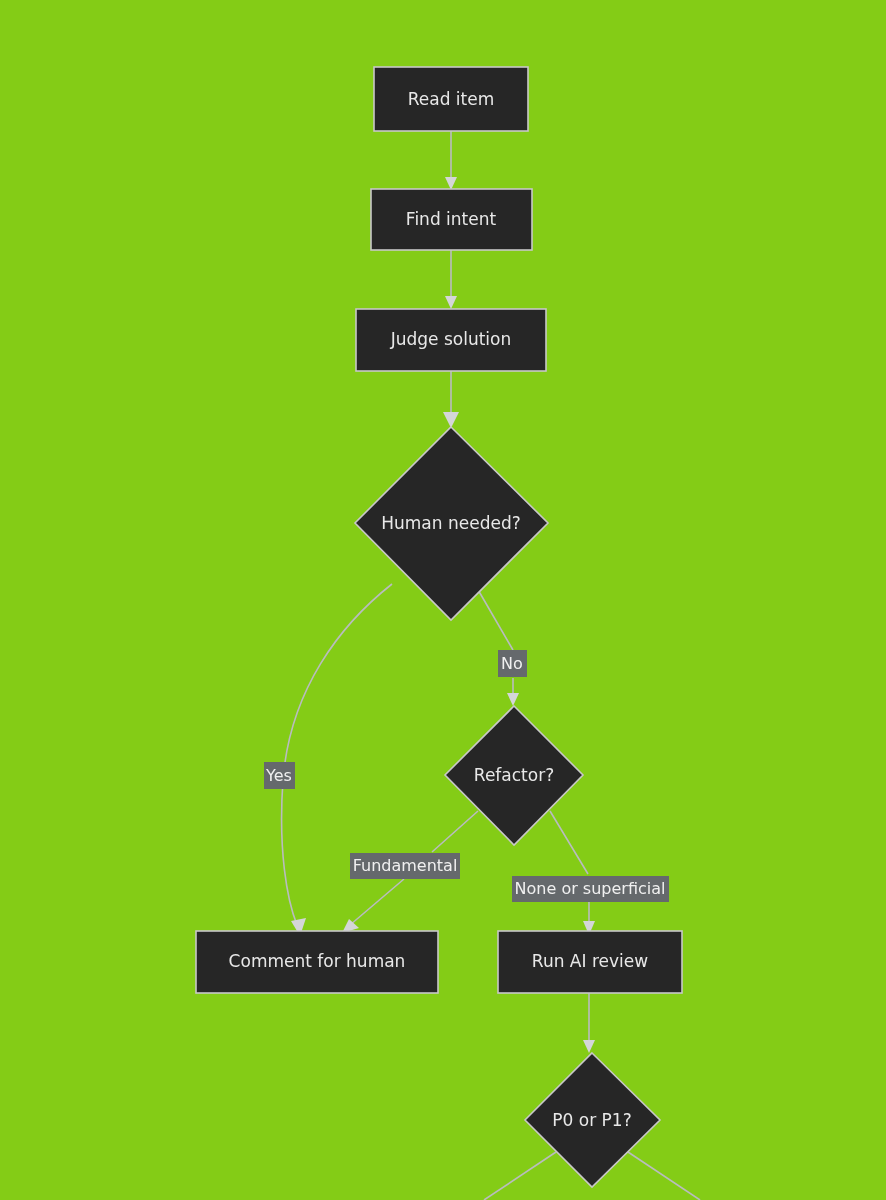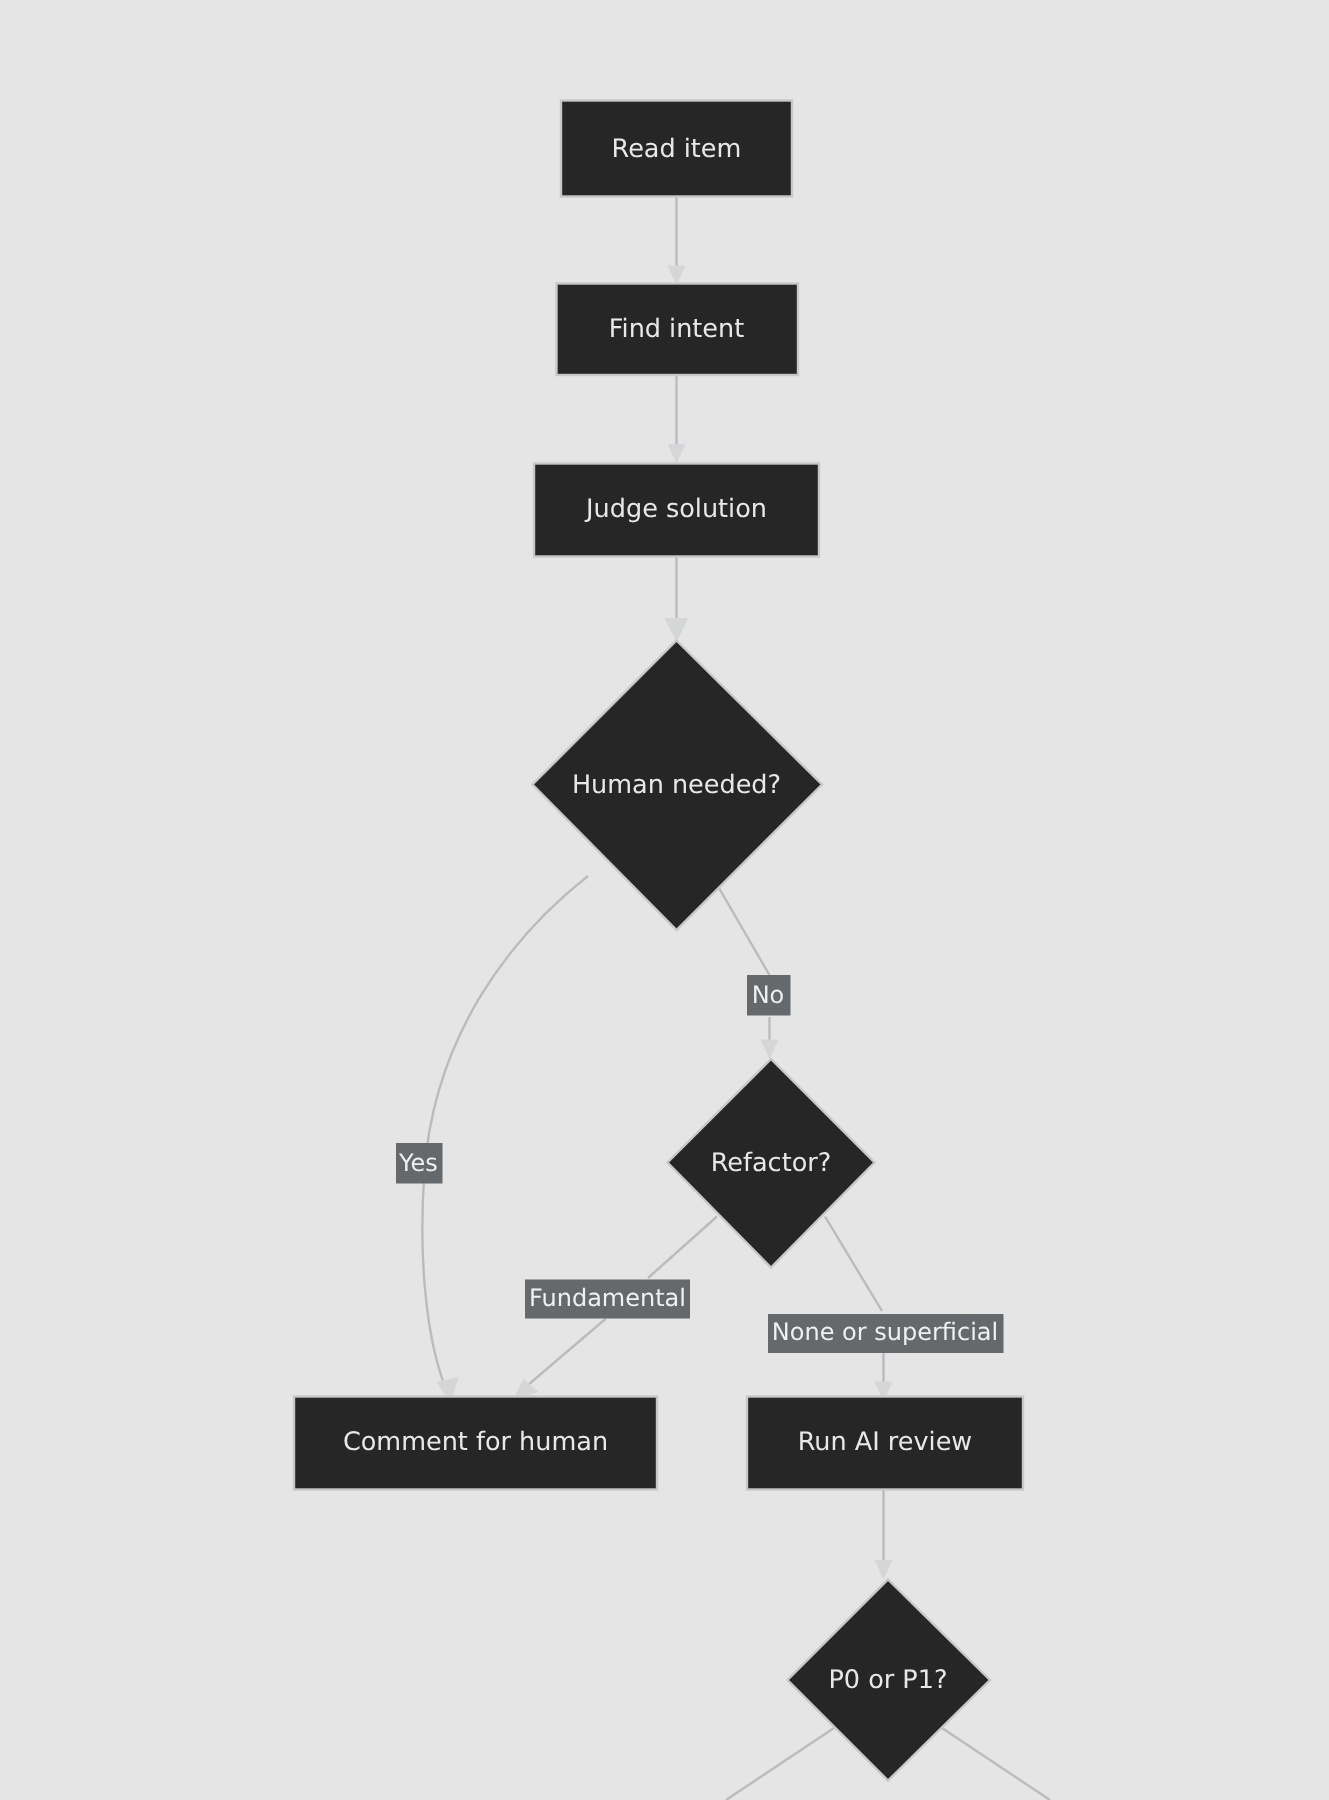--- a/index.html
+++ b/index.html
@@ -10,21 +10,21 @@
   body {
     width: 886px;
     height: 1200px;
     overflow: hidden;
     font-family: "DejaVu Sans", "Liberation Sans", sans-serif;
   }
   #canvas {
     position: relative;
     width: 886px;
     height: 1200px;
-    background: #e5e5e5;
+    background: #84cc16;
   }
   svg.flow {
     position: absolute;
     inset: 0;
     width: 886px;
     height: 1200px;
   }
   .node-shape {
     fill: #262626;
     stroke: #c8c8c8;

